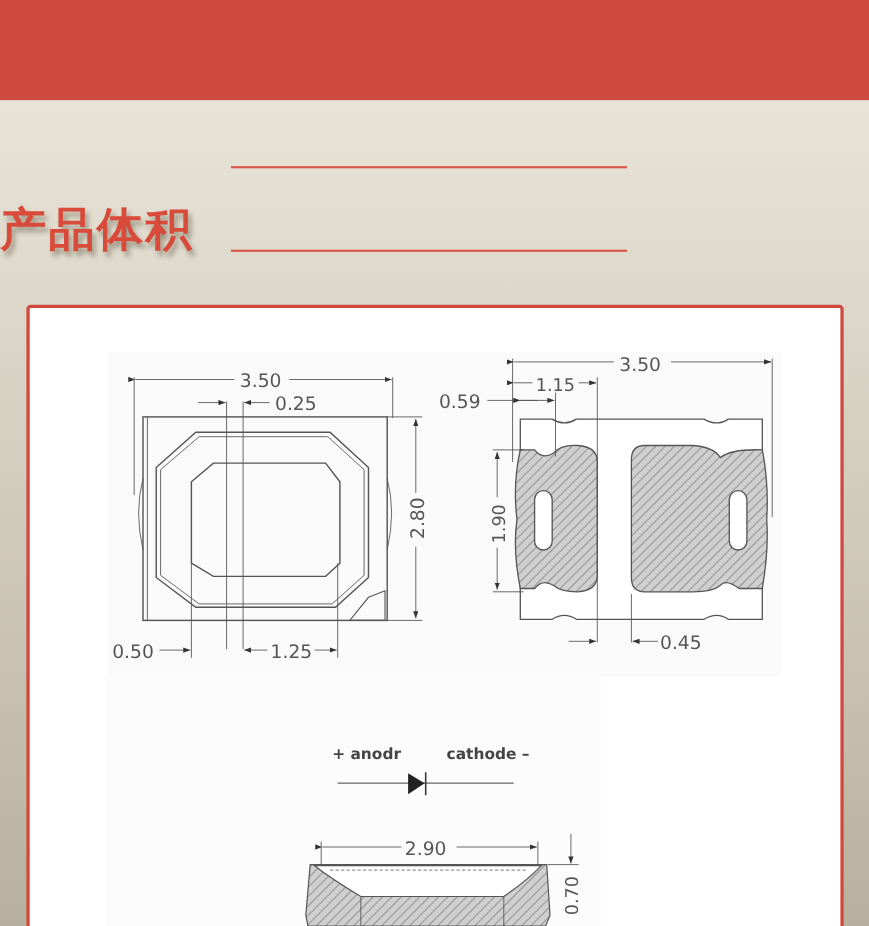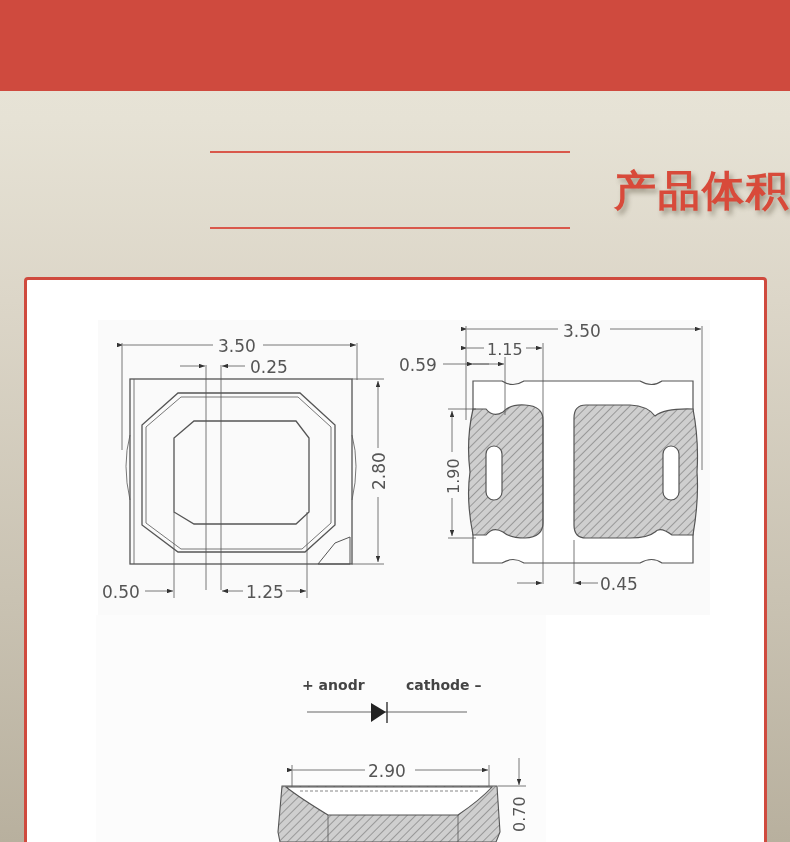--- a/index.html
+++ b/index.html
@@ -1,21 +1,21 @@
 <!DOCTYPE html>
 <html><head>
 <meta charset="utf-8">
 <style>
   html,body{margin:0;padding:0;}
   body{width:790px;height:842px;overflow:hidden;position:relative;
     background:linear-gradient(to bottom,#e9e5d9 0px,#e6e2d5 120px,#dcd6c8 300px,#c9c2b2 600px,#b8b09e 842px);
     font-family:"Liberation Sans",sans-serif;}
   .top-band{position:absolute;left:0;top:0;width:790px;height:91px;background:#cf4a3e;}
   .title-line{position:absolute;left:210px;width:360px;height:2px;background:#d9584b;}
-  .title{position:absolute;left:0;width:790px;top:163px;text-align:right;
+  .title{position:absolute;left:0;width:790px;top:181px;text-align:left;
     font-family:"DejaVu Sans",sans-serif;font-weight:bold;font-size:42px;letter-spacing:2px;color:#d84a3a;
     text-shadow:3px 4px 5px rgba(80,70,50,0.45);}
   .panel{position:absolute;left:24px;top:277px;width:737px;height:600px;background:#fff;
     border:3px solid #cf4a3e;border-radius:4px;}
   .drawing{position:absolute;}
   .dim{font-family:"DejaVu Sans",sans-serif;fill:#555;}
 </style>
 </head>
 <body>
 

